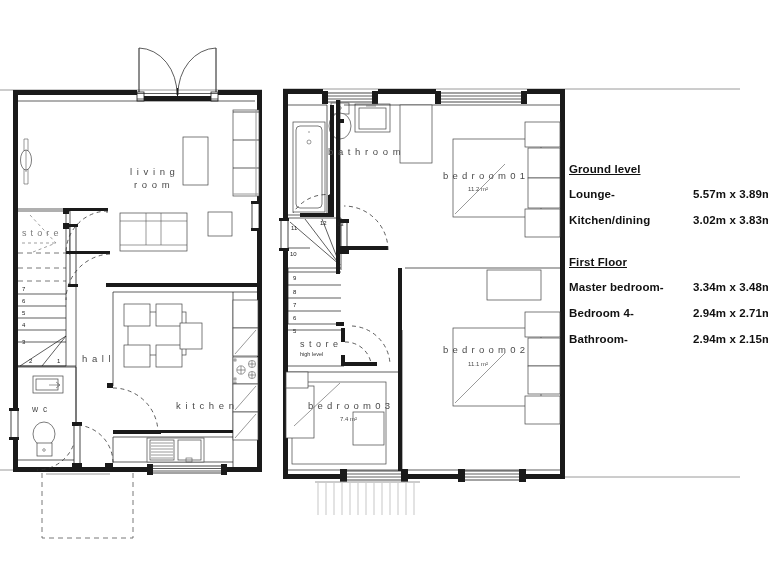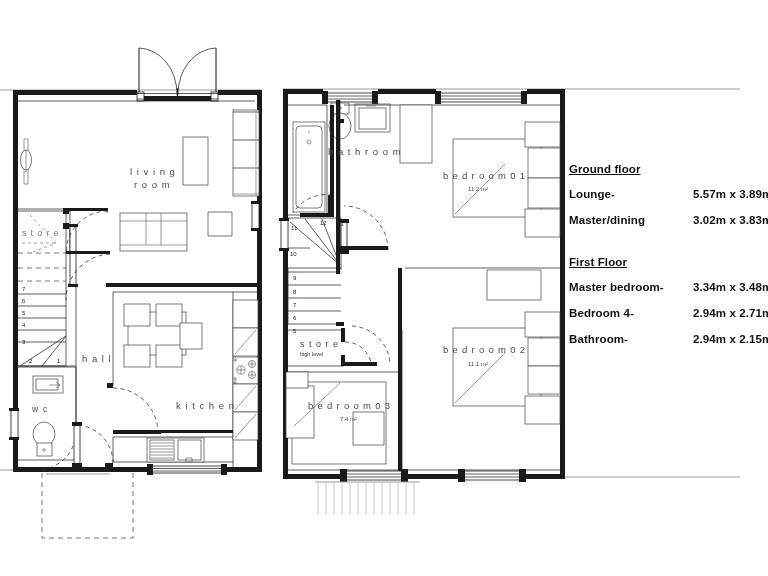--- a/index.html
+++ b/index.html
@@ -510,29 +510,29 @@
     <text class="num" x="293" y="280">9</text>
     <text class="num" x="293" y="294">8</text>
     <text class="num" x="293" y="307">7</text>
     <text class="num" x="293" y="320">6</text>
     <text class="num" x="293" y="333">5</text>
   </g>
 </svg>
 
 <div id="legend">
 
-  <div class="leg-head">Ground floor</div>
+  <div class="leg-head">Ground level</div>
 
   <div class="leg-row">
     <span class="leg-name">Lounge-</span>
     <span class="leg-dim">5.57m x 3.89m</span>
   </div>
 
   <div class="leg-row">
-    <span class="leg-name">Master/dining</span>
+    <span class="leg-name">Kitchen/dining</span>
     <span class="leg-dim">3.02m x 3.83m</span>
   </div>
 
   <div class="gap"></div>
 
   <div class="leg-head second">First Floor</div>
 
   <div class="leg-row">
     <span class="leg-name">Master bedroom-</span>
     <span class="leg-dim">3.34m x 3.48m</span>

